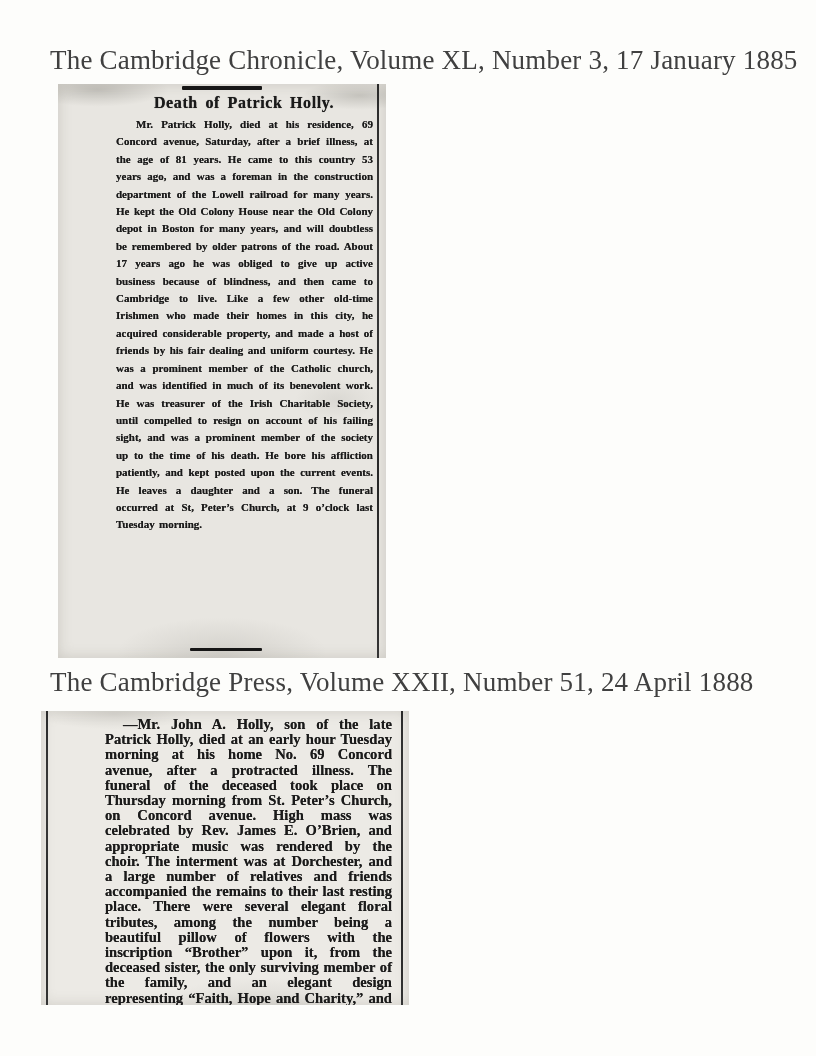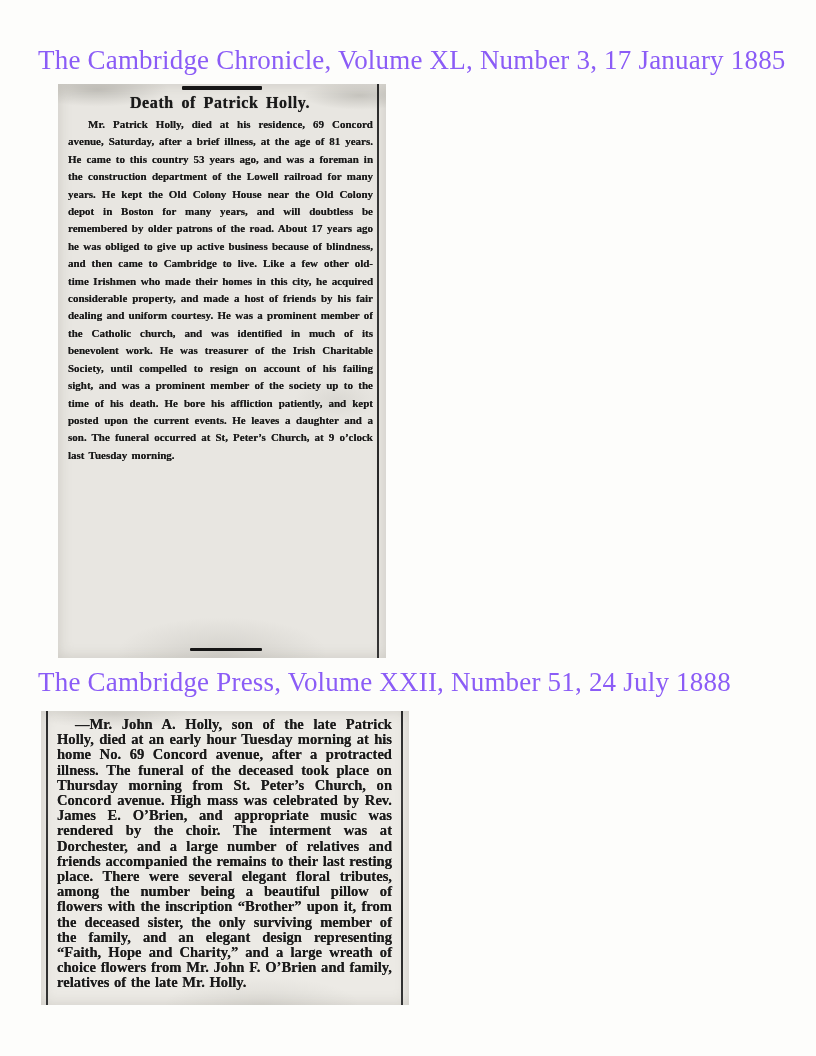--- a/index.html
+++ b/index.html
@@ -12,38 +12,39 @@
     width: 816px;
     height: 1056px;
     background: #fdfdfb;
     font-family: "Liberation Serif", serif;
     overflow: hidden;
   }
 
   
   .issue-heading {
     position: absolute;
-    left: 38px;
+    left: 50px;
     font-size: 27px;
     line-height: 32px;
-    color: #8b5cf6;
+    color: #404040;
     letter-spacing: 0.2px;
     white-space: nowrap;
   }
   #heading-chronicle { top: 44px; }
   #heading-press    { top: 666px; }
 
   
   .clipping {
     position: absolute;
     color: #1a1a1a;
     font-weight: bold;
     overflow: hidden;
     box-sizing: border-box;
     box-shadow: inset 0 0 14px rgba(120,115,105,0.25);
+    padding-left: 48px;
   }
   #clipping-chronicle {
     left: 58px; top: 84px;
     width: 328px; height: 574px;
     background-color: #e8e6e1;
     background-image:
       radial-gradient(ellipse 110px 26px at 12% 1%, rgba(110,108,100,0.30), transparent 65%),
       radial-gradient(ellipse 90px 22px at 92% 2%, rgba(110,108,100,0.28), transparent 65%),
       radial-gradient(ellipse 150px 50px at 50% 99%, rgba(120,118,110,0.18), transparent 70%),
       radial-gradient(ellipse 60px 30px at 85% 55%, rgba(120,118,110,0.12), transparent 70%);
@@ -110,21 +111,21 @@
   <div id="heading-chronicle" class="issue-heading">The Cambridge Chronicle, Volume XL, Number 3, 17 January 1885</div>
 
   <div id="clipping-chronicle" class="clipping">
     <div id="clip1-top-rule" class="rule-h"></div>
     <div class="clip-headline">Death of Patrick Holly.</div>
     <div class="clip-body">Mr. Patrick Holly, died at his residence, 69 Concord avenue, Saturday, after a brief illness, at the age of 81 years. He came to this country 53 years ago, and was a foreman in the construction department of the Lowell railroad for many years. He kept the Old Colony House near the Old Colony depot in Boston for many years, and will doubtless be remembered by older patrons of the road. About 17 years ago he was obliged to give up active business because of blindness, and then came to Cambridge to live. Like a few other old-time Irishmen who made their homes in this city, he acquired considerable property, and made a host of friends by his fair dealing and uniform courtesy. He was a prominent member of the Catholic church, and was identified in much of its benevolent work. He was treasurer of the Irish Charitable Society, until compelled to resign on account of his failing sight, and was a prominent member of the society up to the time of his death. He bore his affliction patiently, and kept posted upon the current events. He leaves a daughter and a son. The funeral occurred at St, Peter’s Church, at 9 o’clock last Tuesday morning.</div>
     <div id="clip1-bottom-rule" class="rule-h"></div>
     <div id="clip1-right-rule" class="rule-v"></div>
   </div>
 
-  <div id="heading-press" class="issue-heading">The Cambridge Press, Volume XXII, Number 51, 24 July 1888</div>
+  <div id="heading-press" class="issue-heading">The Cambridge Press, Volume XXII, Number 51, 24 April 1888</div>
 
   <div id="clipping-press" class="clipping">
     <div id="clip2-left-rule" class="rule-v"></div>
     <div class="clip-body">—Mr. John A. Holly, son of the late Patrick Holly, died at an early hour Tuesday morning at his home No. 69 Concord avenue, after a protracted illness. The funeral of the deceased took place on Thursday morning from St. Peter’s Church, on Concord avenue. High mass was celebrated by Rev. James E. O’Brien, and appropriate music was rendered by the choir. The interment was at Dorchester, and a large number of relatives and friends accompanied the remains to their last resting place. There were several elegant floral tributes, among the number being a beautiful pillow of flowers with the inscription “Brother” upon it, from the deceased sister, the only surviving member of the family, and an elegant design representing “Faith, Hope and Charity,” and a large wreath of choice flowers from Mr. John F. O’Brien and family, relatives of the late Mr. Holly.</div>
     <div id="clip2-right-rule" class="rule-v"></div>
   </div>
 
 </div>
 
 </body></html>

